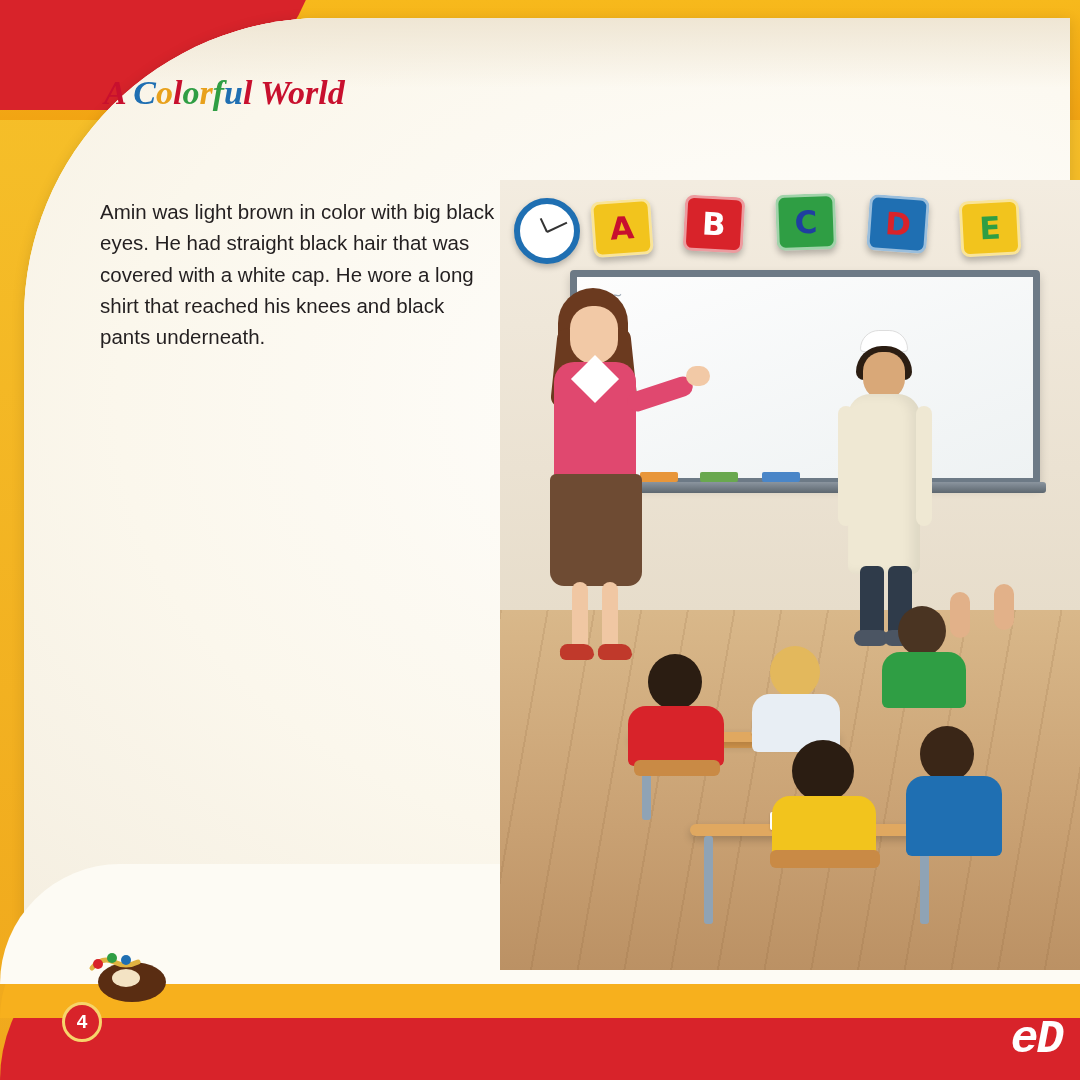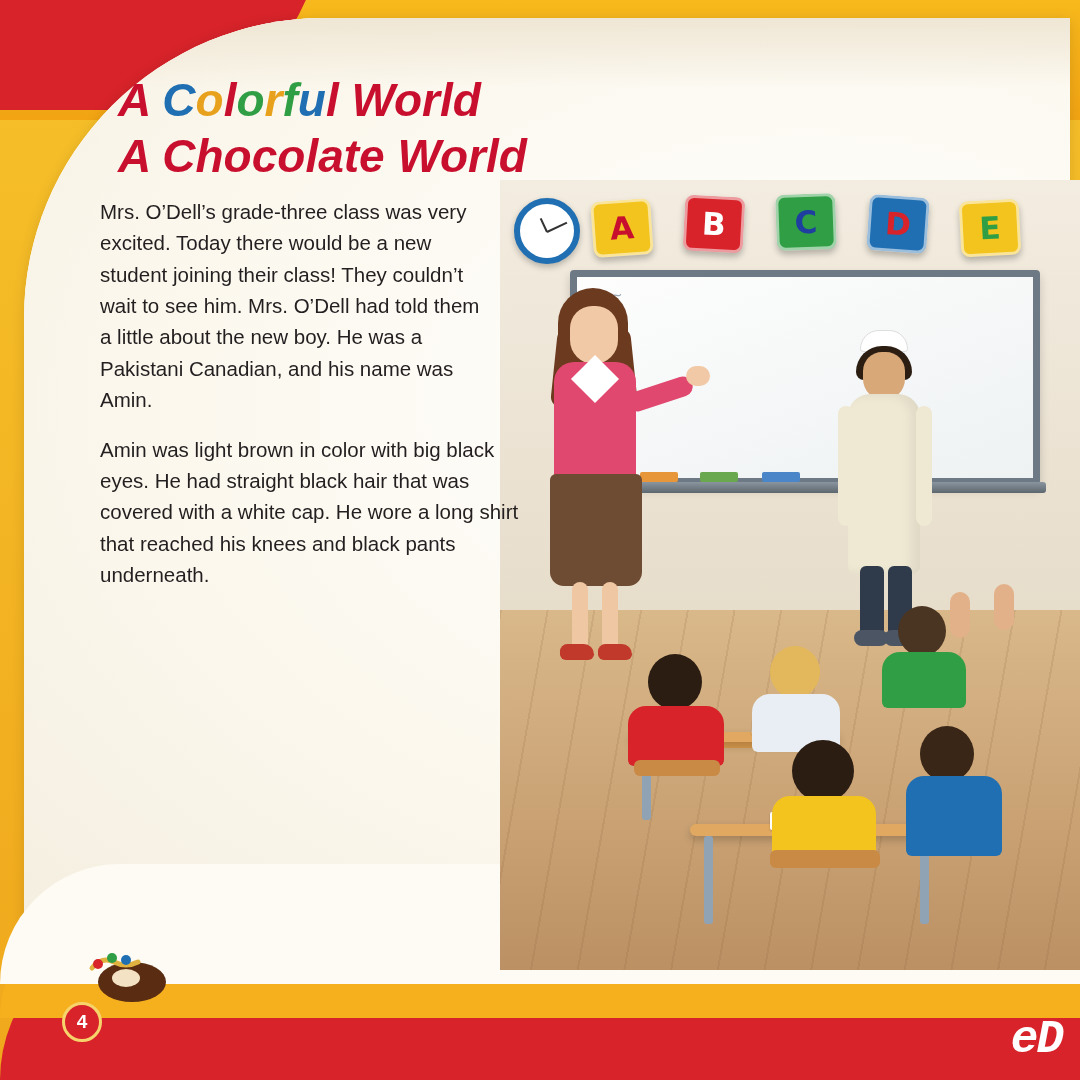--- a/index.html
+++ b/index.html
@@ -69,24 +69,24 @@
     position:absolute; left:86px; bottom:72px; width:96px; height:60px; z-index:35;
   }
   .brand {
     position:absolute; right:18px; bottom:14px; color:#fff;
     font-size:46px; font-weight:bold; font-style:italic;
     letter-spacing:-2px; z-index:45;
     font-family:Liberation Mono, monospace;
   }
   
   .title {
-    position:absolute; left:118px; top:72px; width:620px;
-    font-family:Liberation Sans, sans-serif;
+    position:absolute; left:104px; top:72px; width:620px;
+    font-family:Liberation Serif, serif;
     font-style:italic; font-weight:bold;
-    font-size:46px; line-height:1.22;
+    font-size:34px; line-height:1.22;
     letter-spacing:0px;
     z-index:10;
   }
   .title .l2 { display:block; color:#c8102e; }
   
   .col {
     position:absolute; left:100px; top:196px; width:420px; z-index:12;
   }
   .col p {
     margin:0 0 18px 0;
@@ -294,25 +294,23 @@
       <div class="kid-head" style="left:300px; top:116px; width:54px; height:56px; background:#3a2617;"></div>
       <div class="kid-body" style="left:286px; top:166px; width:96px; height:80px; background:#1f6fb2;"></div>
 
       <div class="chair-back" style="left:14px; top:150px; width:86px; height:16px;"></div>
       <div class="chair-back" style="left:150px; top:240px; width:110px; height:18px;"></div>
     </div>
   </div>
 
   <div class="title">
     <span id="title-line1"><span style="color: rgb(200, 16, 46);">A </span><span style="color: rgb(31, 111, 178);">C</span><span style="color: rgb(232, 161, 28);">o</span><span style="color: rgb(200, 16, 46);">l</span><span style="color: rgb(47, 158, 68);">o</span><span style="color: rgb(232, 161, 28);">r</span><span style="color: rgb(47, 158, 68);">f</span><span style="color: rgb(31, 111, 178);">u</span><span style="color: rgb(200, 16, 46);">l</span><span style="color: rgb(200, 16, 46);"> World</span></span>
-    <span class="l2">A Chocolate World</span>
   </div>
 
   <div class="col">
-    <p>Mrs. O’Dell’s grade-three class was very excited. Today there would be a new student joining their class! They couldn’t wait to see him. Mrs. O’Dell had told them a little about the new boy. He was a Pakistani Canadian, and his name was Amin.</p>
     <p>Amin was light brown in color with big black eyes. He had straight black hair that was covered with a white cap. He wore a long shirt that reached his knees and black pants underneath.</p>
   </div>
 
   <div class="bottom-band"></div>
   <div class="bottom-band-gold"></div>
   <div class="bottom-band-white"></div>
 
   <svg class="choco-deco" viewBox="0 0 96 60">
     <ellipse cx="46" cy="34" rx="34" ry="20" fill="#5a2d12"></ellipse>
     <ellipse cx="40" cy="30" rx="14" ry="9" fill="#f3e3c4"></ellipse>

